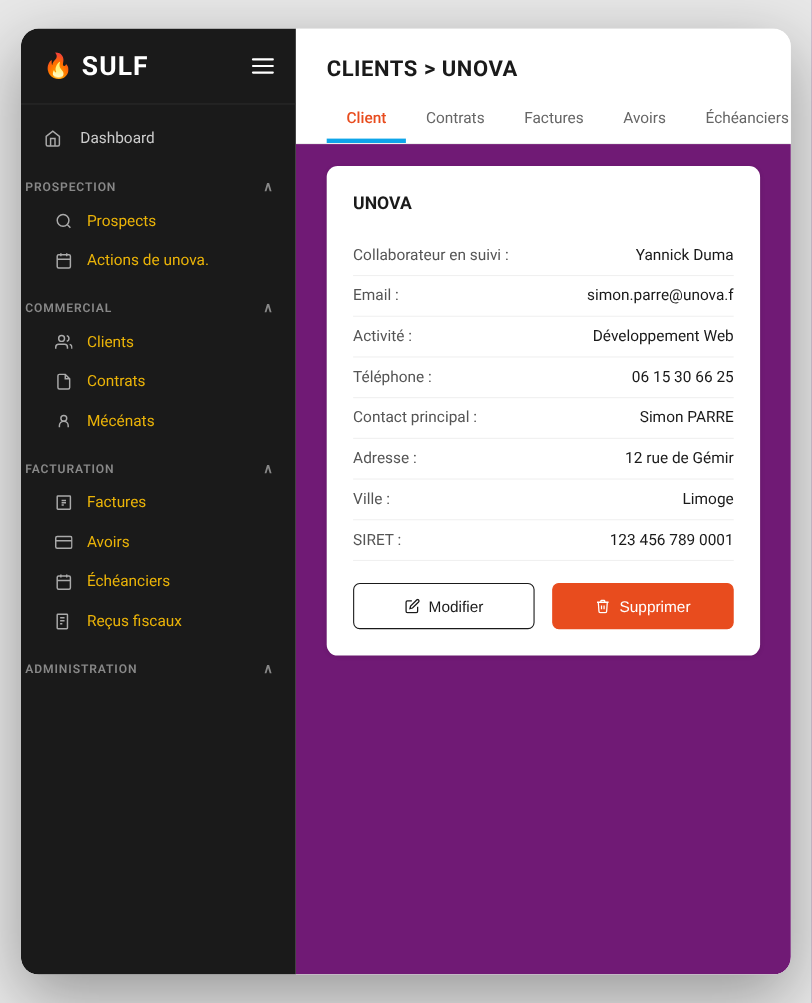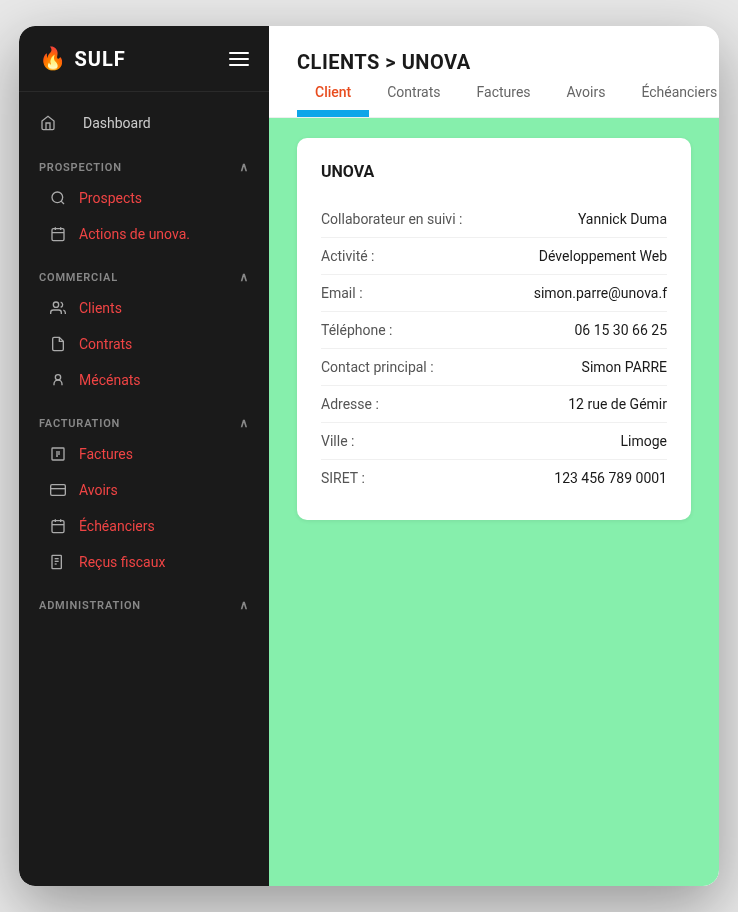--- a/index.html
+++ b/index.html
@@ -50,21 +50,21 @@
       align-items: center;
       gap: 8px;
     }
 
     .logo-icon {
       color: #e84c1e;
       font-size: 22px;
     }
 
     .logo-text {
-      font-size: 20px;
+      font-size: 24px;
       font-weight: 700;
       color: #fff;
       letter-spacing: 1px;
     }
 
     .menu-icon {
       color: #fff;
       font-size: 18px;
       cursor: pointer;
       display: flex;
@@ -81,55 +81,55 @@
     }
 
     .sidebar-nav {
       padding: 12px 0;
       flex: 1;
     }
 
     .nav-item-dashboard {
       display: flex;
       align-items: center;
-      gap: 26px;
+      gap: 16px;
       padding: 10px 20px;
       color: #ccc;
       cursor: pointer;
       font-size: 14px;
       margin-bottom: 8px;
     }
 
     .nav-section {
       margin-bottom: 8px;
     }
 
     .nav-section-header {
       display: flex;
       align-items: center;
       justify-content: space-between;
-      padding: 10px 20px 6px 20px;
+      padding: 10px 20px 6px 4px;
       color: #888;
       font-size: 11px;
       font-weight: 600;
       letter-spacing: 0.8px;
       text-transform: uppercase;
     }
 
     .nav-section-header .chevron {
       color: #888;
       font-size: 12px;
     }
 
     .nav-item {
       display: flex;
       align-items: center;
       gap: 12px;
       padding: 9px 20px 9px 30px;
-      color: #ef4444;
+      color: #eab308;
       cursor: pointer;
       font-size: 14px;
     }
 
     .nav-icon {
       width: 18px;
       height: 18px;
       display: flex;
       align-items: center;
       justify-content: center;
@@ -152,47 +152,48 @@
       padding: 24px 28px 0 28px;
       border-bottom: 1px solid #eee;
     }
 
     .breadcrumb-title {
       font-size: 20px;
       font-weight: 700;
       color: #1a1a1a;
       letter-spacing: 0.5px;
       text-transform: uppercase;
+      margin-bottom: 16px;
     }
 
     .tabs {
       display: flex;
       gap: 0;
     }
 
     .tab {
       padding: 10px 18px;
       font-size: 14px;
       color: #666;
       cursor: pointer;
       border-bottom: 2px solid transparent;
       white-space: nowrap;
     }
 
     .tab.active {
       color: #e84c1e;
-      border-bottom: 7px solid #0ea5e9;
+      border-bottom: 4px solid #0ea5e9;
       font-weight: 500;
     }
 
     .content-area {
       flex: 1;
       padding: 20px 28px;
       overflow-y: auto;
-      background: #86efac;
+      background: #701a75;
     }
 
     .client-card {
       background: #fff;
       border-radius: 10px;
       padding: 24px;
       box-shadow: 0 1px 4px rgba(0,0,0,0.08);
     }
 
     .client-card-title {
@@ -434,44 +435,63 @@
 
     <div class="content-area">
       <div class="client-card">
         <div class="client-card-title">UNOVA</div>
 
         <div class="info-row">
           <span class="info-label">Collaborateur en suivi :</span>
           <span class="info-value">Yannick Duma</span>
         </div>
         <div class="info-row">
+          <span class="info-label">Email :</span>
+          <span class="info-value">simon.parre@unova.f</span>
+        </div>
+        <div class="info-row">
           <span class="info-label">Activité :</span>
           <span class="info-value">Développement Web</span>
         </div>
         <div class="info-row">
-          <span class="info-label">Email :</span>
-          <span class="info-value">simon.parre@unova.f</span>
-        </div>
-        <div class="info-row">
           <span class="info-label">Téléphone :</span>
           <span class="info-value">06 15 30 66 25</span>
         </div>
         <div class="info-row">
           <span class="info-label">Contact principal :</span>
           <span class="info-value">Simon PARRE</span>
         </div>
         <div class="info-row">
           <span class="info-label">Adresse :</span>
           <span class="info-value">12 rue de Gémir</span>
         </div>
         <div class="info-row">
           <span class="info-label">Ville :</span>
           <span class="info-value">Limoge</span>
         </div>
         <div class="info-row">
           <span class="info-label">SIRET :</span>
           <span class="info-value">123 456 789 0001</span>
         </div>
 
+        <div class="actions-row">
+          <button class="btn-modifier">
+            <svg width="14" height="14" viewBox="0 0 24 24" fill="none" stroke="currentColor" stroke-width="2">
+              <path d="M11 4H4a2 2 0 0 0-2 2v14a2 2 0 0 0 2 2h14a2 2 0 0 0 2-2v-7"></path>
+              <path d="M18.5 2.5a2.121 2.121 0 0 1 3 3L12 15l-4 1 1-4 9.5-9.5z"></path>
+            </svg>
+            <span>Modifier</span>
+          </button>
+          <button class="btn-supprimer">
+            <svg width="14" height="14" viewBox="0 0 24 24" fill="none" stroke="currentColor" stroke-width="2">
+              <polyline points="3 6 5 6 21 6"></polyline>
+                <path d="M19 6l-1 14a2 2 0 0 1-2 2H8a2 2 0 0 1-2-2L5 6"></path>
+                <path d="M10 11v6"></path>
+                <path d="M14 11v6"></path>
+                <path d="M9 6V4a1 1 0 0 1 1-1h4a1 1 0 0 1 1 1v2"></path>
+            </svg>
+            <span>Supprimer</span>
+          </button>
+        </div>
       </div>
     </div>
   </main>
 </div>
 
 </body></html>

